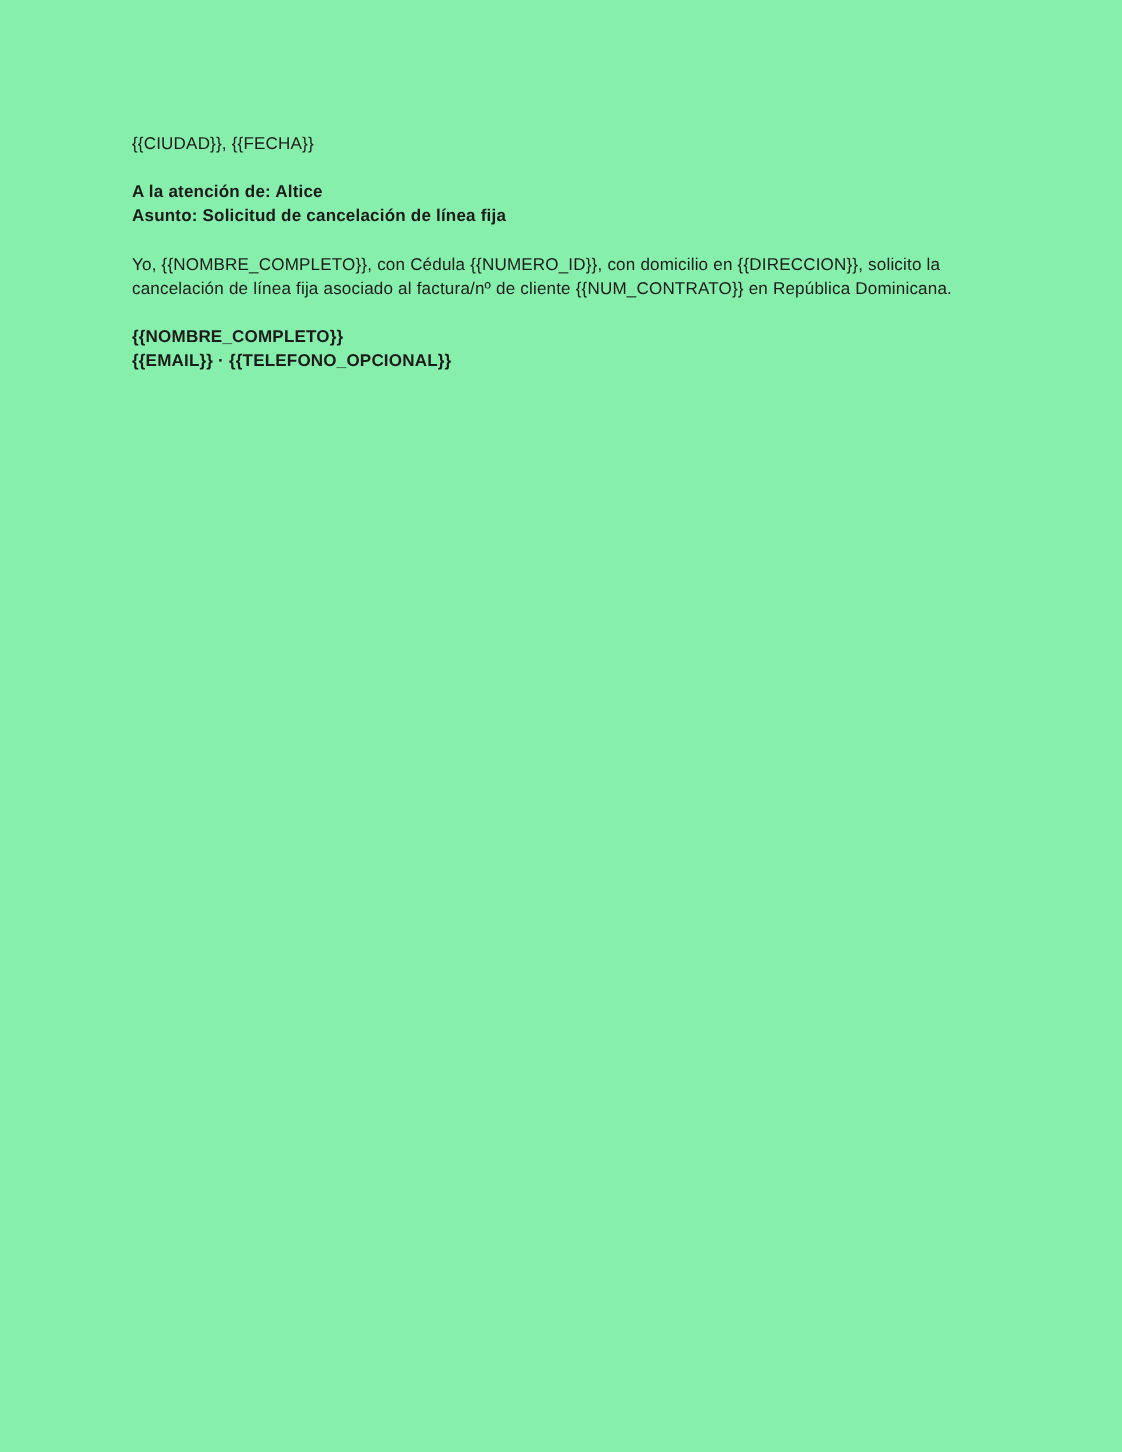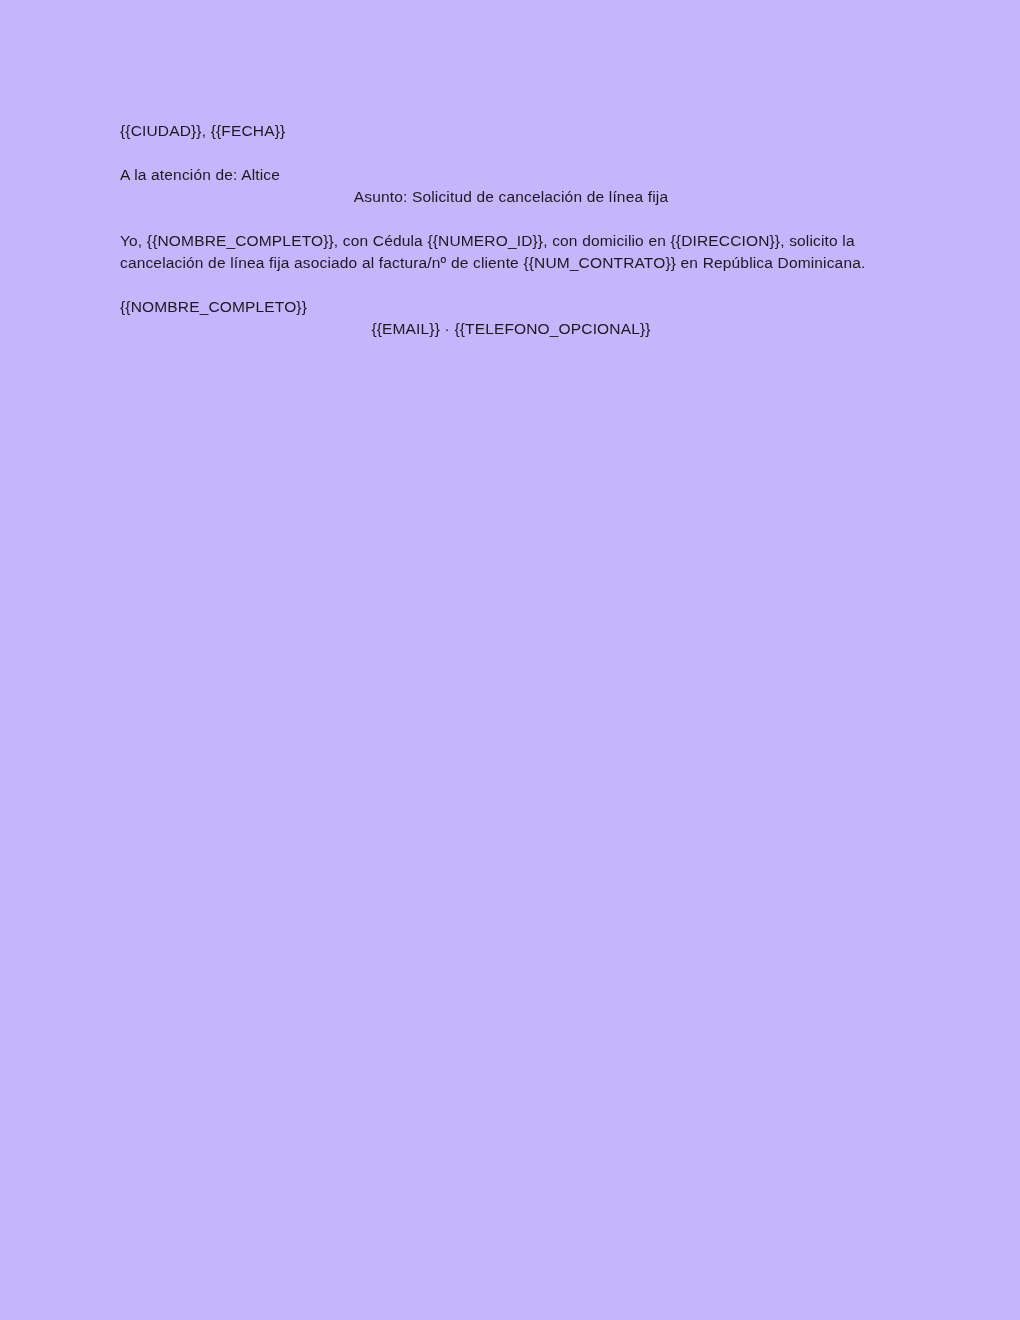--- a/index.html
+++ b/index.html
@@ -13,21 +13,21 @@
     background: #ffffff;
     font-family: "Liberation Sans", sans-serif;
     -webkit-font-smoothing: antialiased;
     overflow: hidden;
   }
 
   .page {
     position: relative;
     width: 1020px;
     height: 1320px;
-    background: #c4b5fd;
+    background: #86efac;
     box-sizing: border-box;
   }
 
   .doc-body {
     position: absolute;
     left: 120px;
     top: 120px;
     width: 782px;
   }
 
@@ -41,26 +41,26 @@
     text-align: left;
     white-space: normal;
   }
 
   .para:last-child {
     margin-bottom: 1px;
   }
 
   .line {
     display: block;
+    font-weight: bold;
   }
 
   
   .para-lines .line + .line {
     margin-top: 0;
-    text-align: center;
   }
 </style>
 </head>
 <body>
 
 <div class="page">
   <div class="doc-body">
 
     <p class="para">{{CIUDAD}}, {{FECHA}}</p>
 

